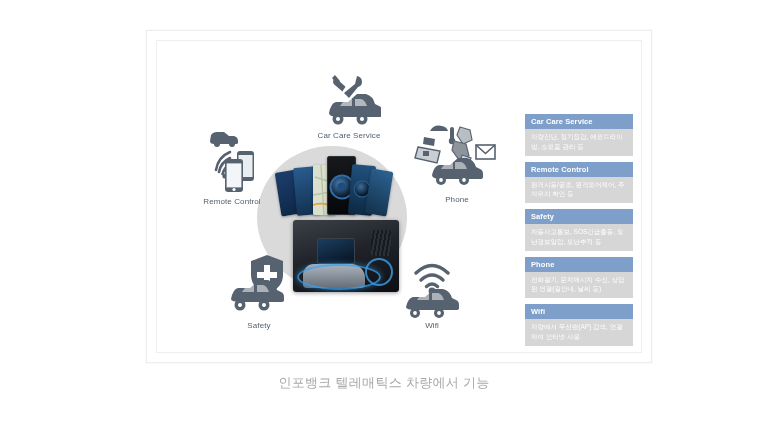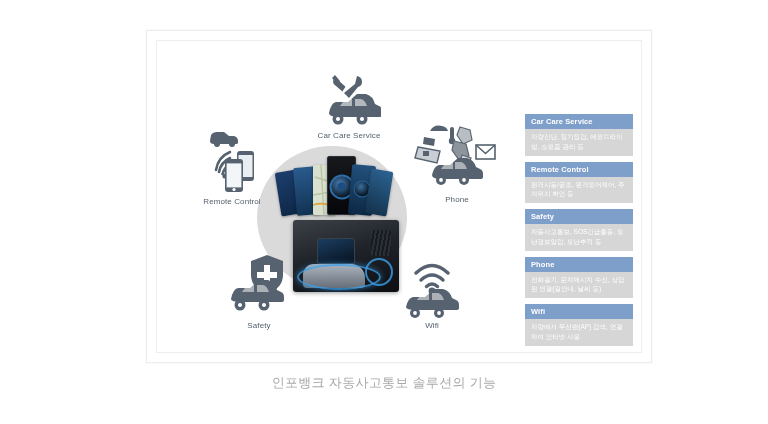--- a/index.html
+++ b/index.html
@@ -300,15 +300,15 @@
       </div>
 
       <div class="panel">
         <div class="panel-head">Wifi</div>
         <div class="panel-body">차량에서 무선랜(AP) 검색, 연결하여 인터넷 사용</div>
       </div>
 
     </div>
   </div>
 
-  <div class="caption">인포뱅크 자동사고통보 솔루션의 기능</div>
+  <div class="caption">인포뱅크 텔레매틱스 차량에서 기능</div>
 
 </div>
 
 </body></html>

